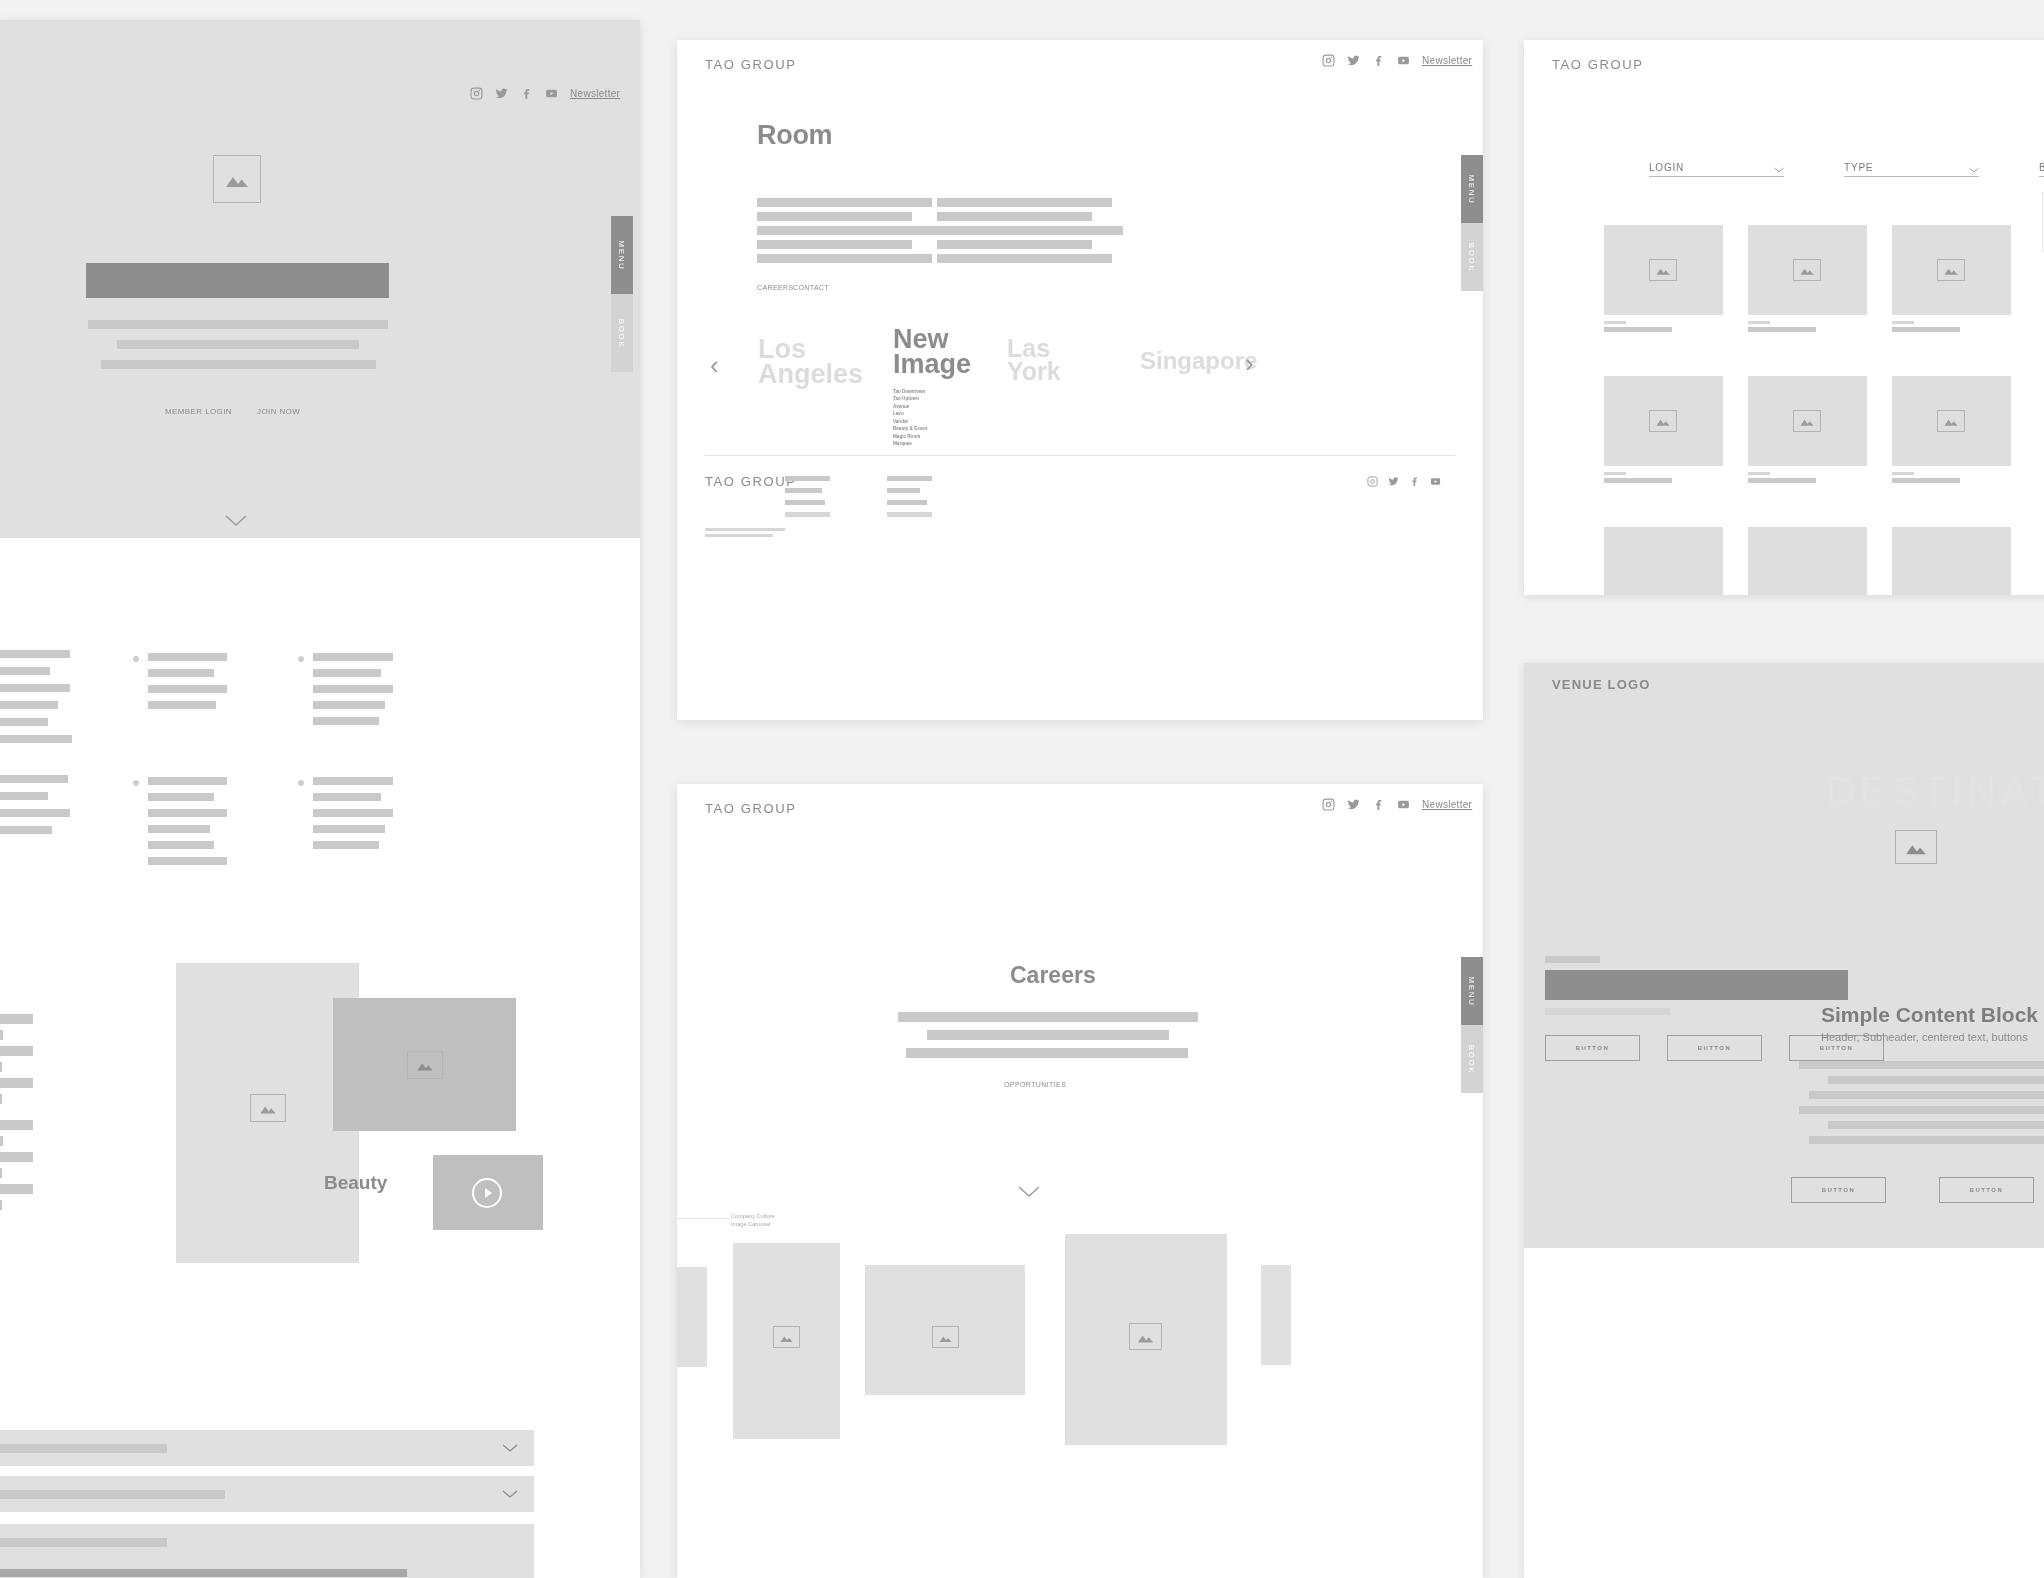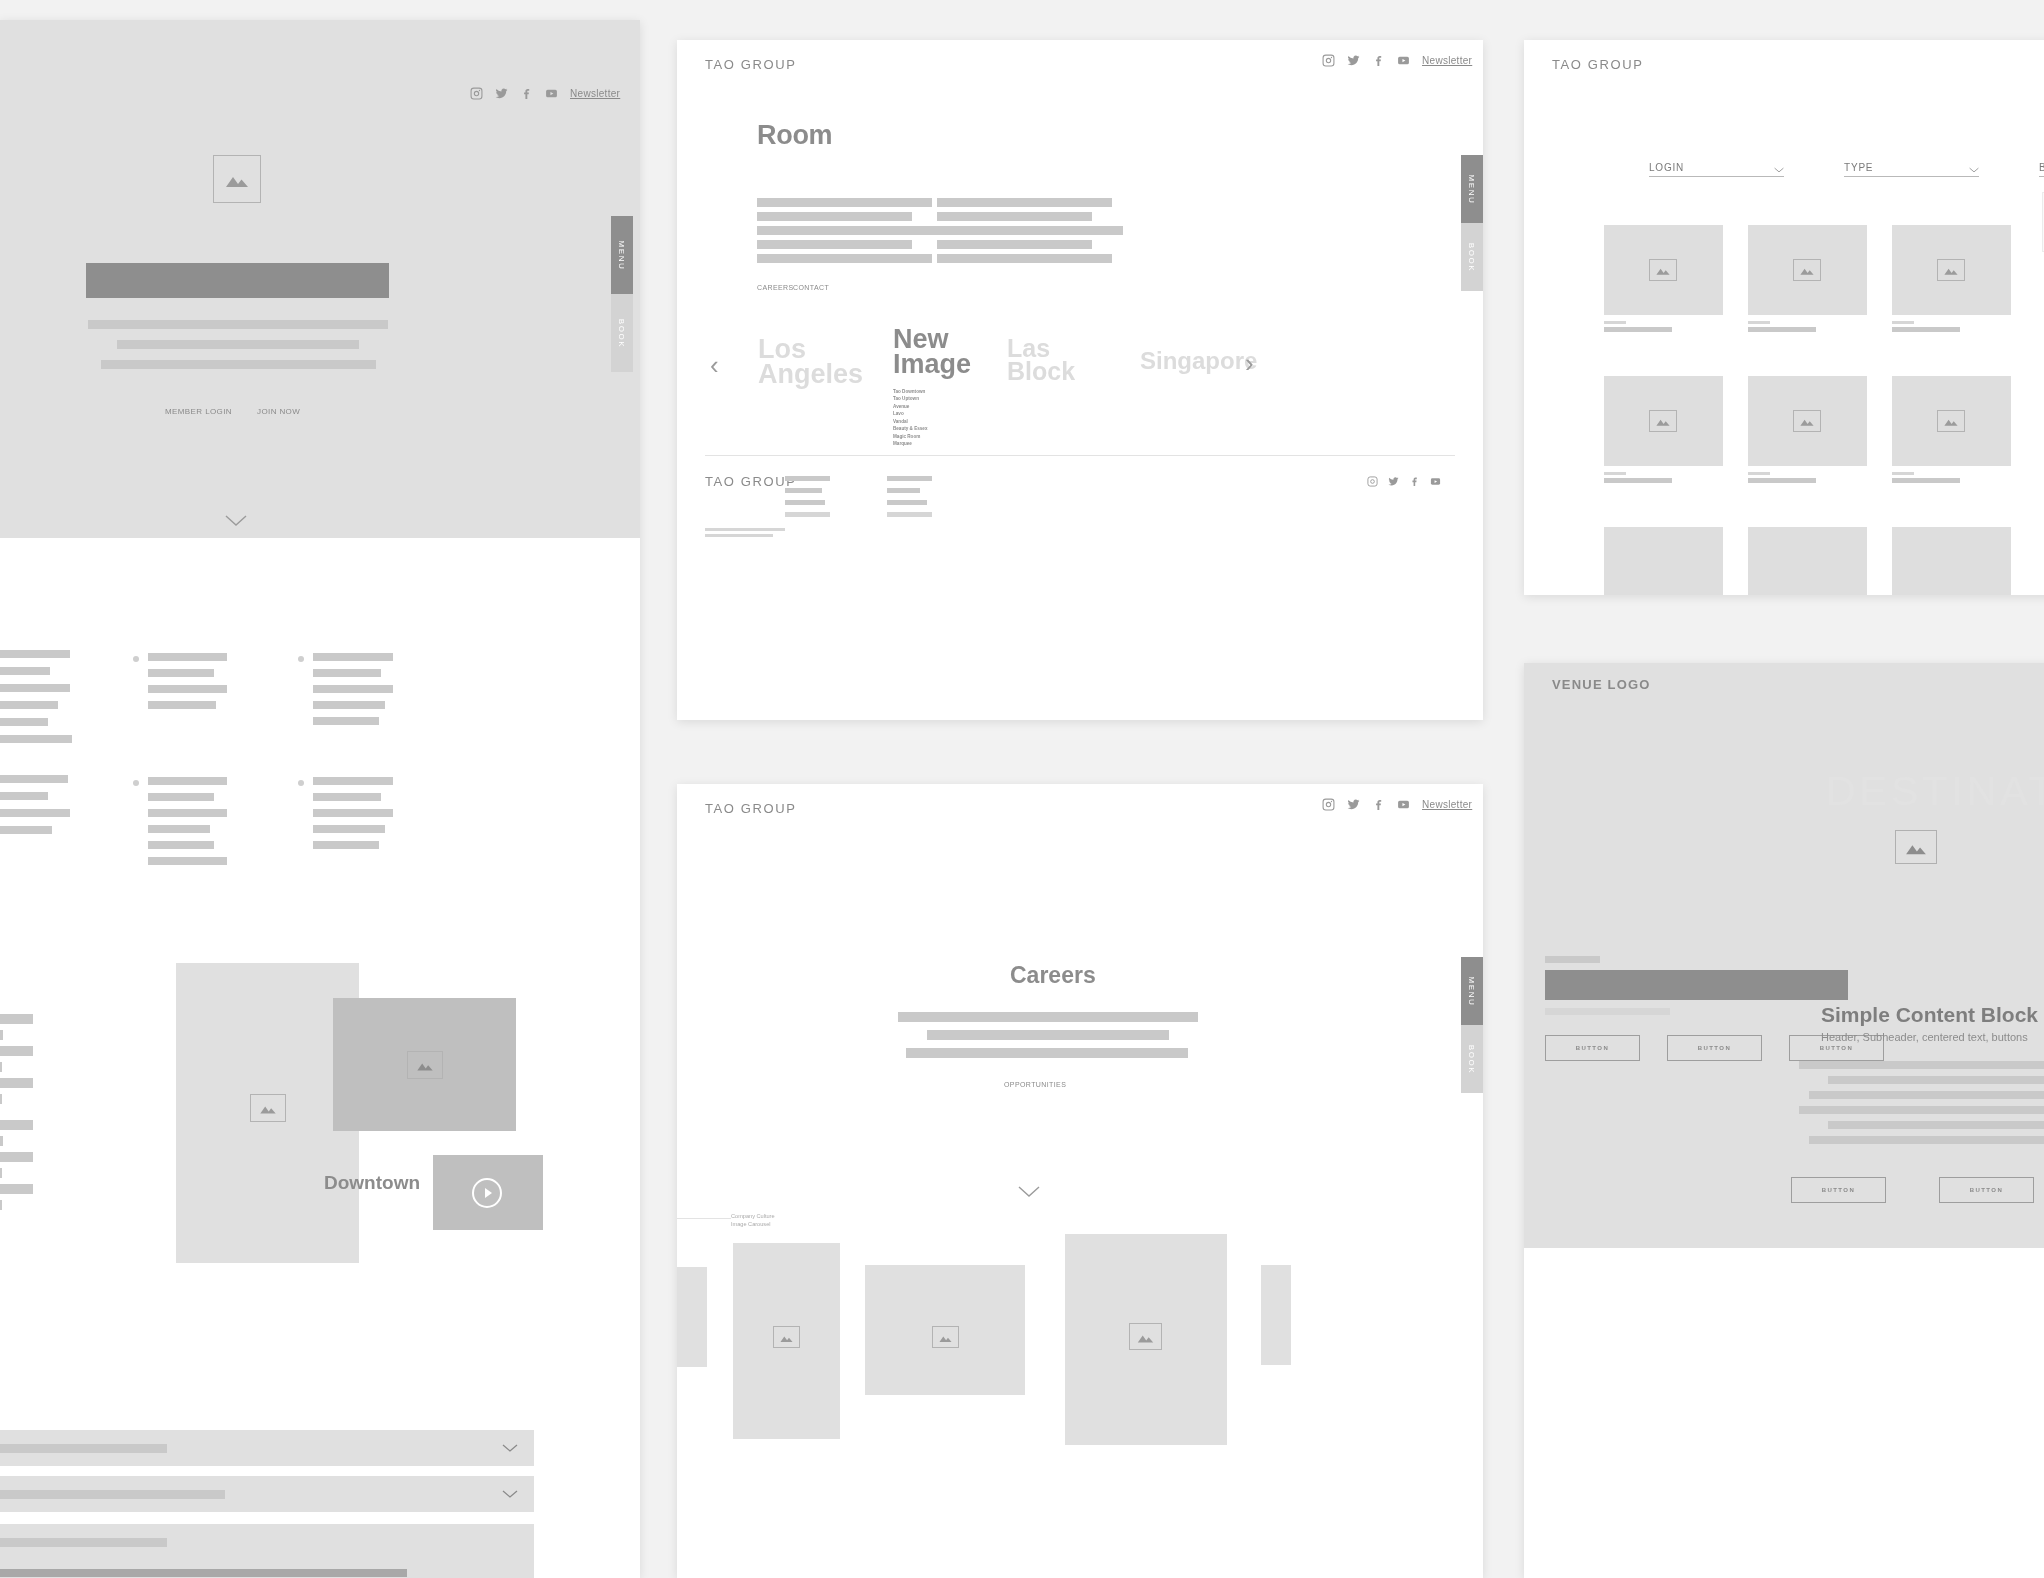--- a/index.html
+++ b/index.html
@@ -217,21 +217,21 @@
           </svg>
       </div>
 
       <div style="position:absolute; left:333px; top:48px; width:183px; height:133px; background:#bfbfbf;"></div>
       <div class="imgph" style="position:absolute; left:407px; top:101px; width:36px; height:28px;">
         <svg width="20" height="14" viewBox="0 0 26 20" fill="#8d8d8d">
             <path d="M2 18l7-10 5 7 3.5-4.5L24 18z"></path>
           </svg>
       </div>
 
-      <span class="h-loyalty" style="position:absolute; left:324px; top:222px;">Downtown</span>
+      <span class="h-loyalty" style="position:absolute; left:324px; top:222px;">Beauty</span>
 
       <div style="position:absolute; left:433px; top:205px; width:110px; height:75px; background:#bfbfbf;"></div>
       <div class="play" style="left:472px; top:228px; width:30px; height:30px;">
           <i></i>
         </div>
     </div>
 
     <div class="acc" style="left:0px; top:1410px; width:534px; height:36px;">
       <div class="bar" style="position:absolute; left:-1px; top:14px; width:168px; height:9px;"></div>
       <svg class="chev2" width="16" height="8" viewBox="0 0 16 8" fill="none" stroke="#8a8a8a" stroke-width="1.3">
@@ -312,21 +312,21 @@
         <div>Tao Downtown</div>
         <div>Tao Uptown</div>
         <div>Avenue</div>
         <div>Lavo</div>
         <div>Vandal</div>
         <div>Beauty &amp; Essex</div>
         <div>Magic Room</div>
         <div>Marquee</div>
       </div>
 
-      <span class="city dim" style="left:330px; top:42px; width:70px; font-size:25px;">Las Block</span>
+      <span class="city dim" style="left:330px; top:42px; width:70px; font-size:25px;">Las York</span>
 
       <span class="city dim" style="left:463px; top:55px; width:180px; font-size:24px;">Singapore</span>
 
       <span class="arrow" style="left:568px; top:55px;">›</span>
     </div>
 
     <div class="divider" style="left:28px; top:415px; width:750px;"></div>
     <span class="brand" style="position:absolute; left:28px; top:434px;">TAO GROUP</span>
     <div style="position:absolute; left:108px; top:436px;">
       <div class="bar" style="position:absolute; left:0; top:0;  width:45px; height:5px;"></div>

